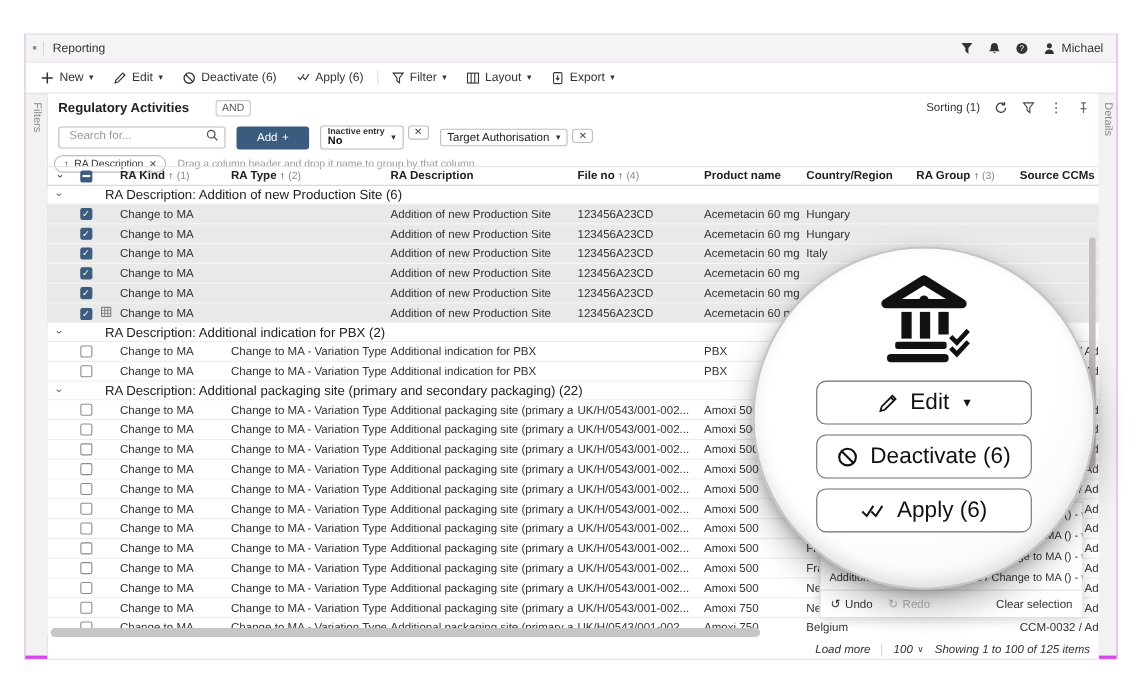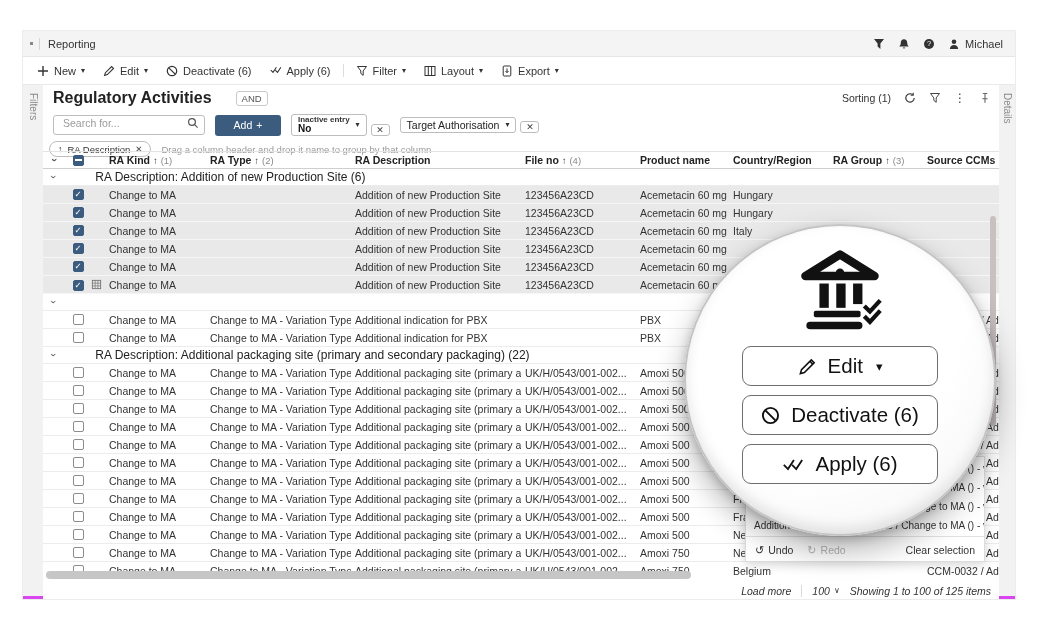--- a/index.html
+++ b/index.html
@@ -32,39 +32,39 @@
   .content{position:absolute;left:0;top:54px;right:0;bottom:0;}
   .rail{position:absolute;top:0;bottom:3px;background:#f2f2f2;color:#8a8a8a;font-size:10px;}
   .rail span{writing-mode:vertical-rl;display:block;margin:8px auto 0;}
   .rail-left{left:0;width:20px;}
   .rail-right{right:0;width:16px;}
   .main{position:absolute;left:20px;right:16px;top:0;bottom:0;background:#fff;}
 
   
   .phead{position:absolute;left:0;top:0;right:0;height:26px;display:flex;align-items:center;
          padding:0 8px 0 10px;box-sizing:border-box;}
-  .ptitle{font-size:16px;font-weight:bold;color:#222;}
+  .ptitle{font-size:12px;font-weight:bold;color:#222;}
   .andbadge{margin-left:24px;border:1px solid #c9c9c9;border-radius:3px;font-size:9.5px;
             color:#555;padding:1px 5px;background:#fff;}
   .phead .pr{margin-left:auto;display:flex;align-items:center;gap:13px;}
   .sorting{font-size:10.5px;color:#333;}
   .ph-ic{width:12px;height:12px;display:inline-flex;color:#555;}
   .kebab{font-size:12px;color:#444;line-height:1;}
 
   
   .frow{position:absolute;left:10px;top:28px;right:8px;height:24px;display:flex;align-items:center;gap:10px;}
   .searchbox{width:152px;height:20px;border:1px solid #bdbdbd;border-radius:3px;display:flex;
              align-items:center;box-sizing:border-box;padding:0 5px 4px 7px;background:#fff;}
   .searchbox input{border:none;outline:none;flex:1;font-size:10.5px;color:#333;
                    font-family:inherit;background:transparent;min-width:0;}
   .searchbox input::placeholder{color:#9a9a9a;}
   .addbtn{height:21px;min-width:66px;background:#3b5c7e;color:#fff;font-size:10.5px;border:none;
           border-radius:3px;display:flex;align-items:center;justify-content:center;gap:4px;cursor:pointer;
           font-family:inherit;}
-  .chipwrap{display:flex;align-items:flex-end;}
+  .chipwrap{display:flex;align-items:flex-start;}
   .chip{border:1px solid #bdbdbd;border-radius:3px;background:#fff;display:flex;align-items:center;
         padding:1px 6px;gap:6px;cursor:pointer;}
   .chip .two{display:flex;flex-direction:column;line-height:1.05;}
   .chip .lbl{font-size:8px;color:#333;font-weight:bold;}
   .chip .val{font-size:10px;color:#111;font-weight:bold;}
   .chip .one{font-size:10.5px;color:#222;}
   .chipx{border:1px solid #bdbdbd;border-radius:3px;background:#fff;width:17px;margin-left:4px;
          display:flex;align-items:center;justify-content:center;font-size:9px;color:#444;cursor:pointer;}
 
   
@@ -434,20 +434,21 @@
             <div class="cell"></div>
             <div class="cell">Addition of new Production Site</div>
             <div class="cell">123456A23CD</div>
             <div class="cell">Acemetacin 60 mg</div>
             <div class="cell"></div>
             <div class="cell"></div>
             <div class="cell"></div>
           </div>
           <div class="ghrow">
             <span class="chev" style="margin-left:8px;">›</span>
+            <span class="glabel">RA Description: Additional indication for PBX (2)</span>
           </div>
           <div class="grow drow">
             <div></div>
             <div class="ckcell">
               <span class="cb"></span>
             </div>
             <div></div>
             <div class="cell">Change to MA</div>
             <div class="cell">Change to MA - Variation Type IB ...</div>
             <div class="cell">Additional indication for PBX</div>

